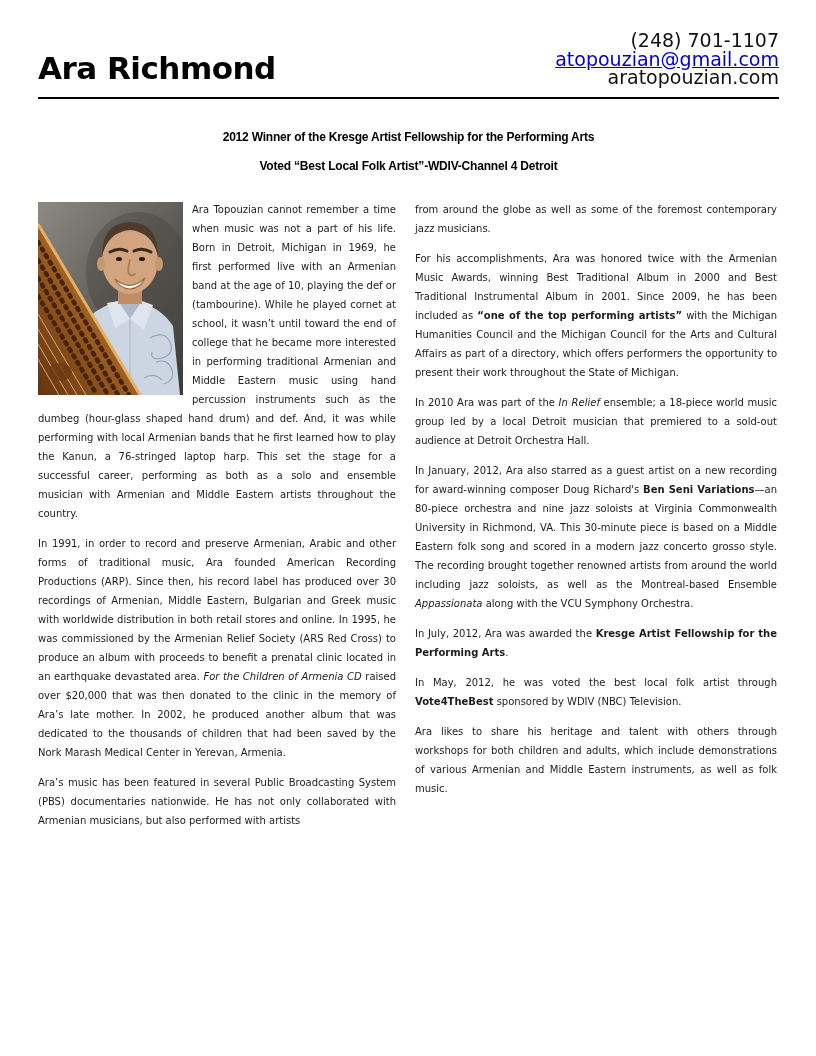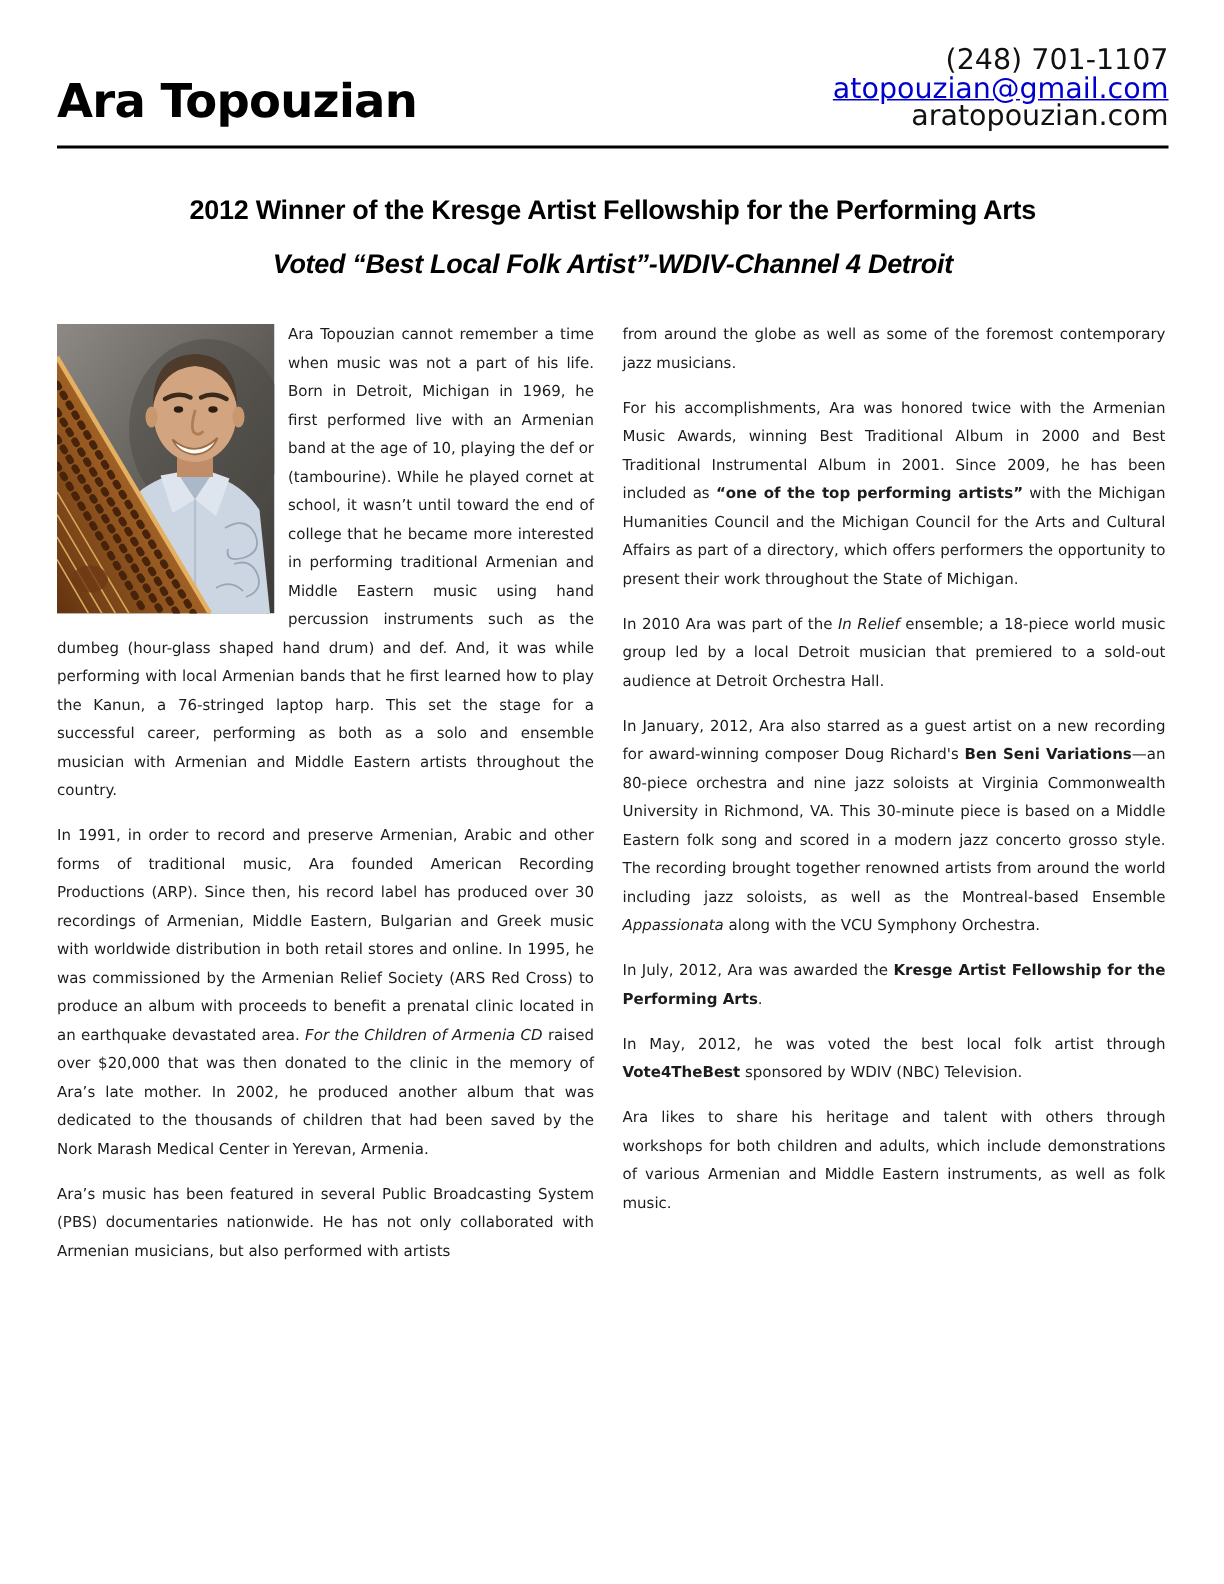--- a/index.html
+++ b/index.html
@@ -3,40 +3,40 @@
 <meta charset="utf-8">
 <style>
   html,body{margin:0;padding:0;background:#ffffff;}
   body{width:816px;height:1056px;overflow:hidden;font-family:"DejaVu Sans",sans-serif;color:#1c1c1c;}
   .page{padding:31px 37px 0 38px;box-sizing:border-box;width:816px;height:1056px;}
   .header{display:flex;justify-content:space-between;align-items:flex-end;}
   .name{font-size:31px;font-weight:bold;letter-spacing:-0.5px;color:#000;padding-bottom:1px;font-family:"DejaVu Sans",sans-serif;}
   .contact{text-align:right;font-size:19px;line-height:18.5px;color:#111;}
   .contact a{color:#0000cc;text-decoration:underline;cursor:pointer;}
   .rule{height:2px;background:#000;margin-top:10px;}
-  .h1,.h2{text-align:center;font-weight:bold;font-size:18px;color:#000;letter-spacing:-0.2px;font-family:"Liberation Sans","DejaVu Sans",sans-serif;}
+  .h1,.h2{text-align:center;font-weight:bold;font-size:12px;color:#000;letter-spacing:-0.2px;font-family:"Liberation Sans","DejaVu Sans",sans-serif;}
   .h1{margin-top:31px;}
-  .h2{margin-top:15px;font-style:italic;}
+  .h2{margin-top:15px;}
   .columns{display:flex;gap:19px;margin-top:27px;}
   .col{font-size:10px;line-height:19px;text-align:justify;hyphens:none;-webkit-hyphens:none;}
   .col.left{width:358px;}
   .col.right{width:362px;}
   .col p{margin:0 0 11px 0;}
   .col p:last-child{margin-bottom:0;}
   .photo{float:left;width:145px;height:193px;margin:2px 9px 5px 0;display:block;}
   .b{font-weight:bold;}
   .i{font-style:italic;}
 </style>
 </head>
 <body>
 
 <div class="page">
 
   <div class="header">
-    <div class="name">Ara Topouzian</div>
+    <div class="name">Ara Richmond</div>
     <div class="contact">
       <div>(248) 701-1107</div>
       <div><a>atopouzian@gmail.com</a></div>
       <div>aratopouzian.com</div>
     </div>
   </div>
 
   <div class="rule"></div>
 
   <div class="h1">2012 Winner of the Kresge Artist Fellowship for the Performing Arts</div>

